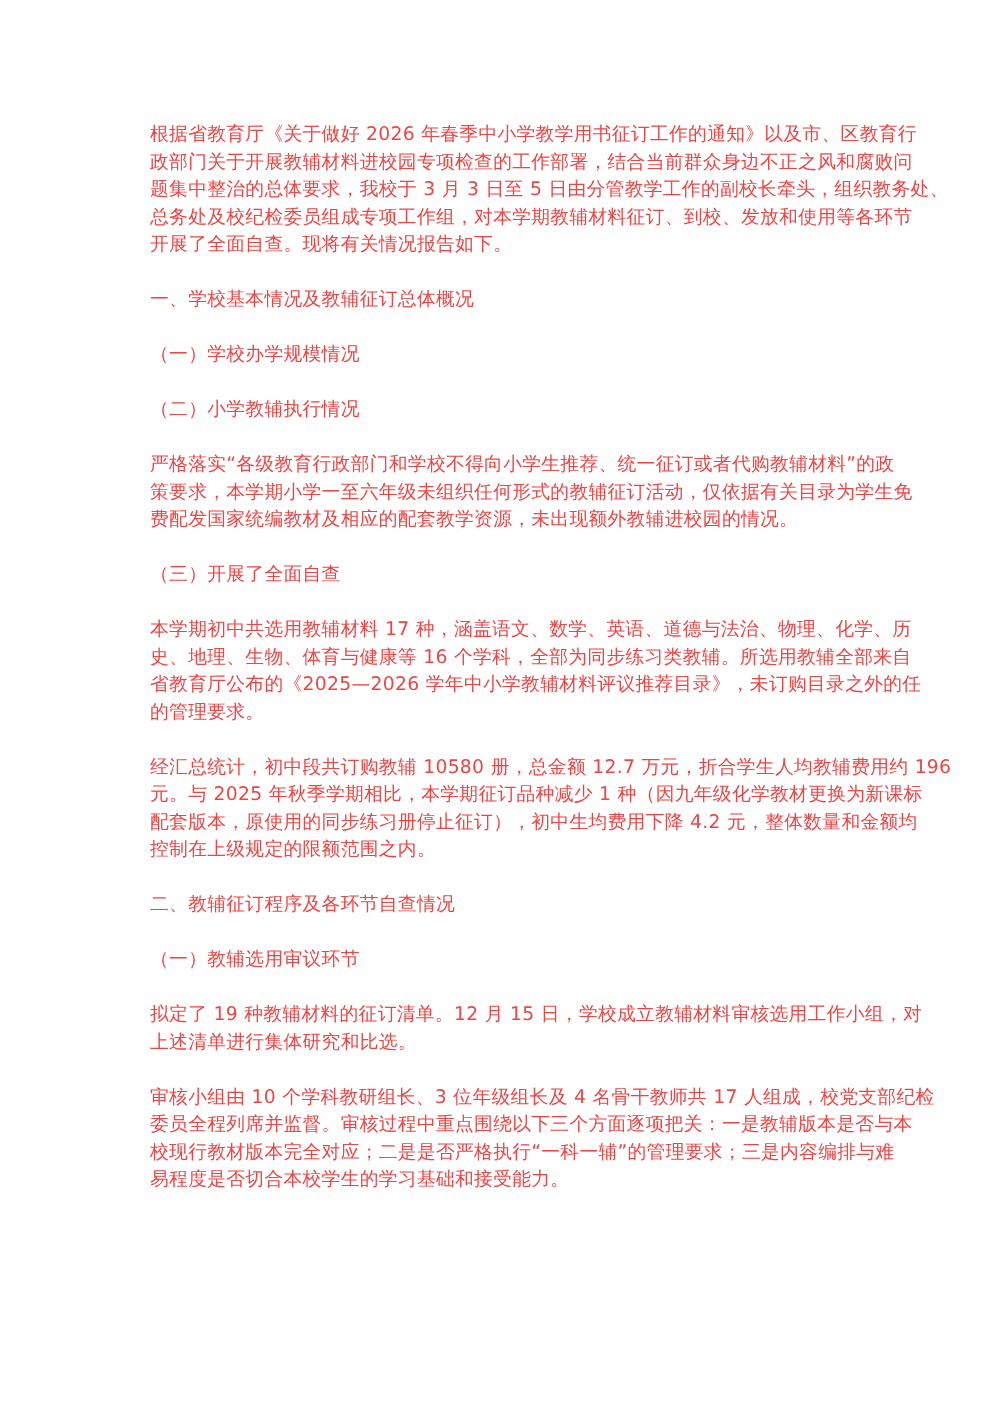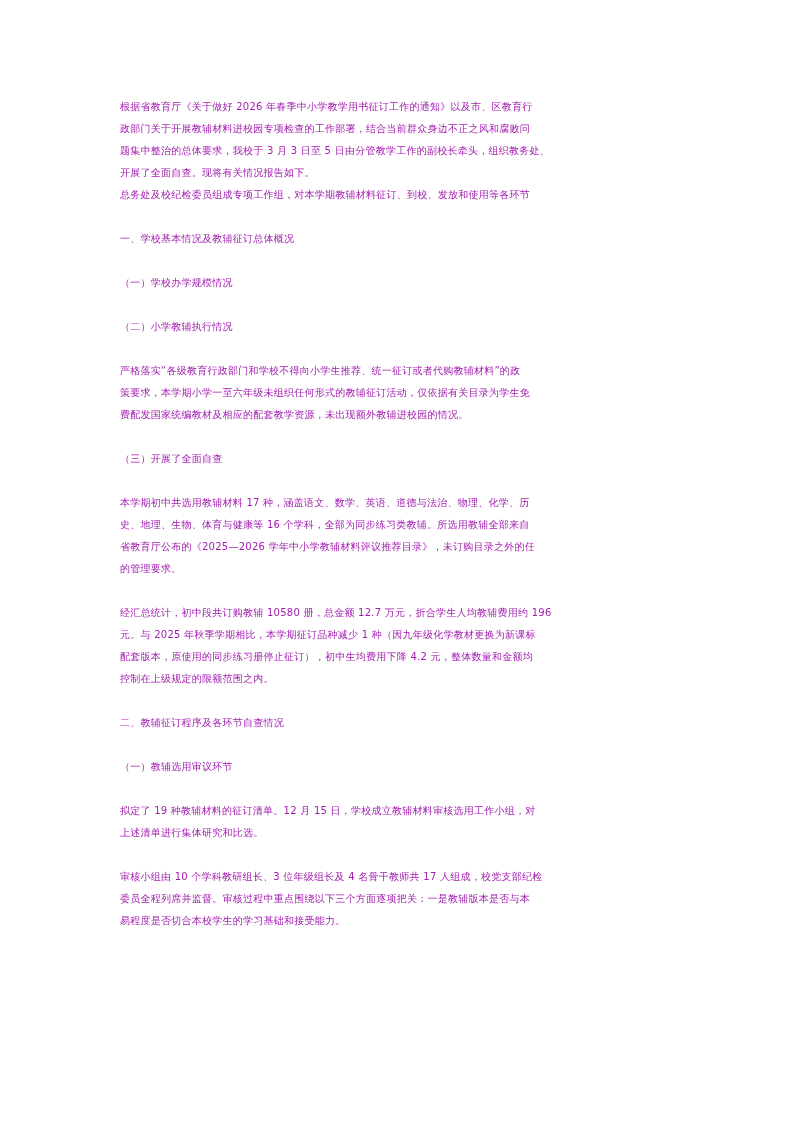--- a/index.html
+++ b/index.html
@@ -1,38 +1,38 @@
 <!DOCTYPE html>
 <html><head>
   <meta charset="utf-8">
   <style>
     html, body { margin: 0; padding: 0; background: #ffffff; }
     body { width: 793px; height: 1122px; position: relative; overflow: hidden; }
     .page {
       position: absolute; left: 120px; top: 96px; width: 556px;
       font-family: "DejaVu Sans", "Liberation Sans", sans-serif;
-      font-size: 10px; line-height: 22px; color: #a21caf;
+      font-size: 15px; line-height: 22px; color: #ef4444;
       letter-spacing: 0.25px;
     }
     .para { margin: 0 0 22px 0; }
     .line { display: block; white-space: nowrap; }
     .h1 { margin: 12px 0 22px 0; }
     .h2 { margin: 0 0 22px 0; }
   </style>
 </head>
 <body>
 
 <div class="page">
 
   <p class="para">
     <span class="line">根据省教育厅《关于做好 2026 年春季中小学教学用书征订工作的通知》以及市、区教育行</span>
     <span class="line">政部门关于开展教辅材料进校园专项检查的工作部署，结合当前群众身边不正之风和腐败问</span>
     <span class="line">题集中整治的总体要求，我校于 3 月 3 日至 5 日由分管教学工作的副校长牵头，组织教务处、</span>
+    <span class="line">总务处及校纪检委员组成专项工作组，对本学期教辅材料征订、到校、发放和使用等各环节</span>
     <span class="line">开展了全面自查。现将有关情况报告如下。</span>
-    <span class="line">总务处及校纪检委员组成专项工作组，对本学期教辅材料征订、到校、发放和使用等各环节</span>
   </p>
 
   <p class="h1">一、学校基本情况及教辅征订总体概况</p>
 
   <p class="h2">（一）学校办学规模情况</p>
 
 
   <p class="h2">（二）小学教辅执行情况</p>
 
   <p class="para">
@@ -62,16 +62,17 @@
   <p class="h2">（一）教辅选用审议环节</p>
 
   <p class="para">
     <span class="line">拟定了 19 种教辅材料的征订清单。12 月 15 日，学校成立教辅材料审核选用工作小组，对</span>
     <span class="line">上述清单进行集体研究和比选。</span>
   </p>
 
   <p class="para">
     <span class="line">审核小组由 10 个学科教研组长、3 位年级组长及 4 名骨干教师共 17 人组成，校党支部纪检</span>
     <span class="line">委员全程列席并监督。审核过程中重点围绕以下三个方面逐项把关：一是教辅版本是否与本</span>
+    <span class="line">校现行教材版本完全对应；二是是否严格执行“一科一辅”的管理要求；三是内容编排与难</span>
     <span class="line">易程度是否切合本校学生的学习基础和接受能力。</span>
   </p>
 
 </div>
 
 </body></html>

